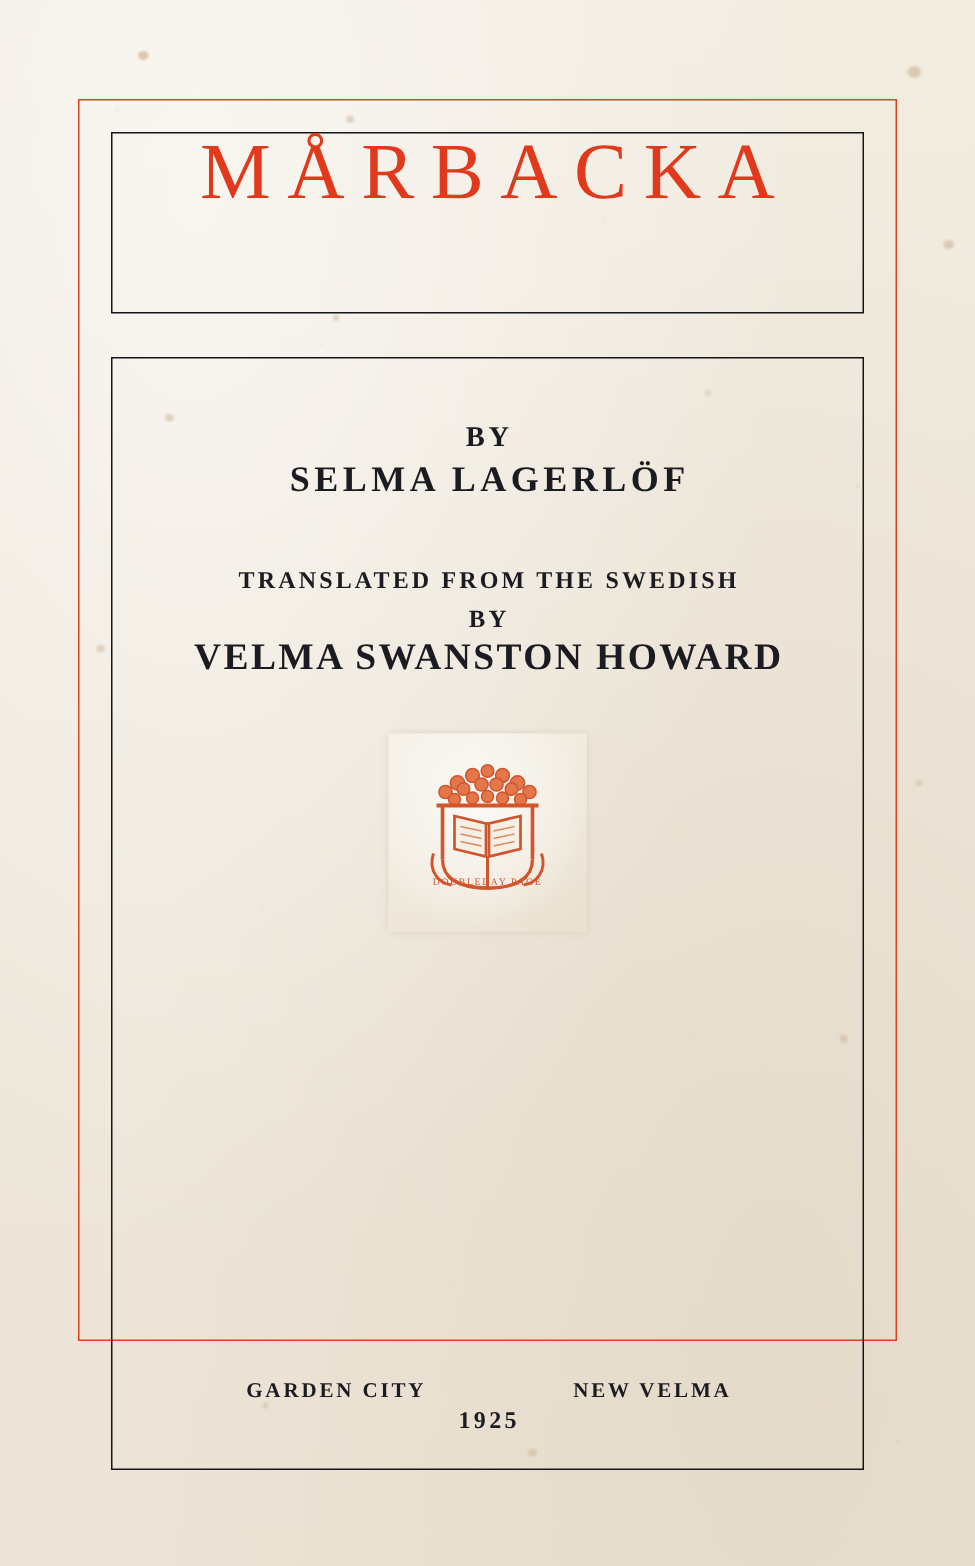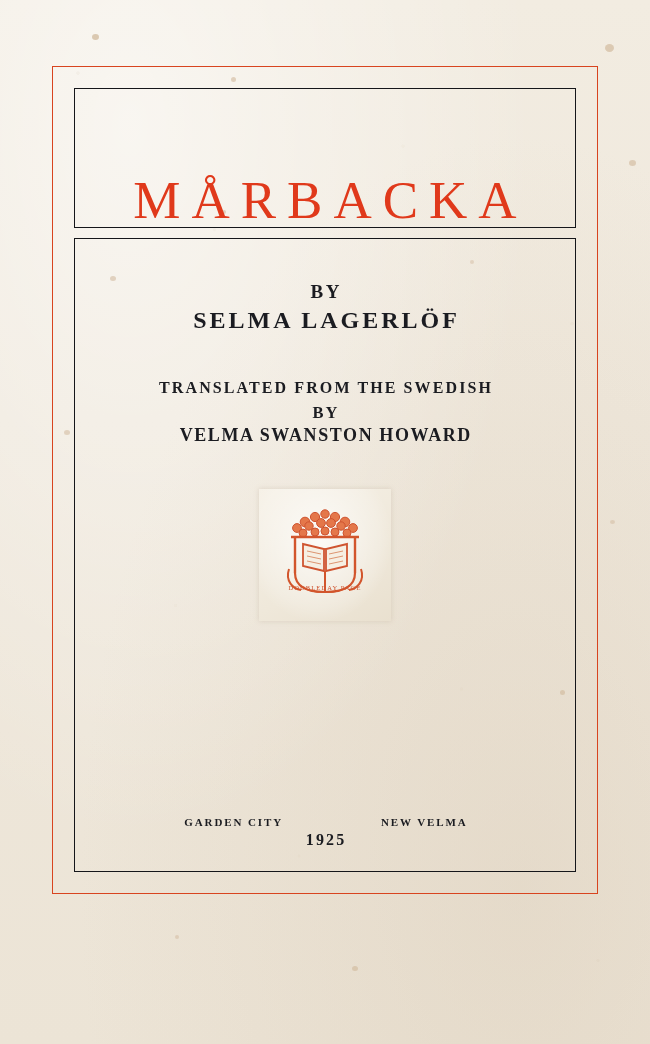--- a/index.html
+++ b/index.html
@@ -68,33 +68,33 @@
     border: 1.6px solid #d8441f;
     box-sizing: border-box;
   }
 
   
   .title-box {
     position: absolute;
     left: 74px;
     top: 88px;
     width: 502px;
-    height: 140px;
+    height: 121px;
     border: 1.7px solid #15161a;
     box-sizing: border-box;
     display: flex;
-    align-items: flex-end;
+    align-items: flex-start;
     justify-content: center;
   }
   .body-box {
     position: absolute;
     left: 74px;
     top: 238px;
     width: 502px;
-    height: 634px;
+    height: 742px;
     border: 1.7px solid #15161a;
     box-sizing: border-box;
   }
 
   .book-title {
     color: #e0391b;
     font-family: "Liberation Serif", serif;
     font-size: 53px;
     letter-spacing: 11px;
     text-indent: 11px;
@@ -148,21 +148,21 @@
     font-size: 16.5px;
     letter-spacing: 2.1px;
     text-indent: 2.1px;
     font-weight: 700;
   }
   .translator {
     position: absolute;
     top: 186px;
     left: 0;
     right: 0;
-    font-size: 18px;
+    font-size: 25px;
     letter-spacing: 1.6px;
     text-indent: 1.6px;
     font-weight: 700;
   }
 
   
   .device {
     position: absolute;
     left: 50%;
     transform: translateX(-50%);
@@ -179,21 +179,21 @@
   
   .imprint {
     position: absolute;
     left: 0;
     right: 0;
     bottom: 22px;
     text-align: center;
     color: #1b1c21;
   }
   .imprint-cities {
-    font-size: 11px;
+    font-size: 14px;
     letter-spacing: 1.9px;
     text-indent: 1.9px;
     font-weight: 700;
     display: flex;
     justify-content: center;
     gap: 96px;
     margin-bottom: 3px;
   }
   .imprint-publisher {
     font-size: 25px;

